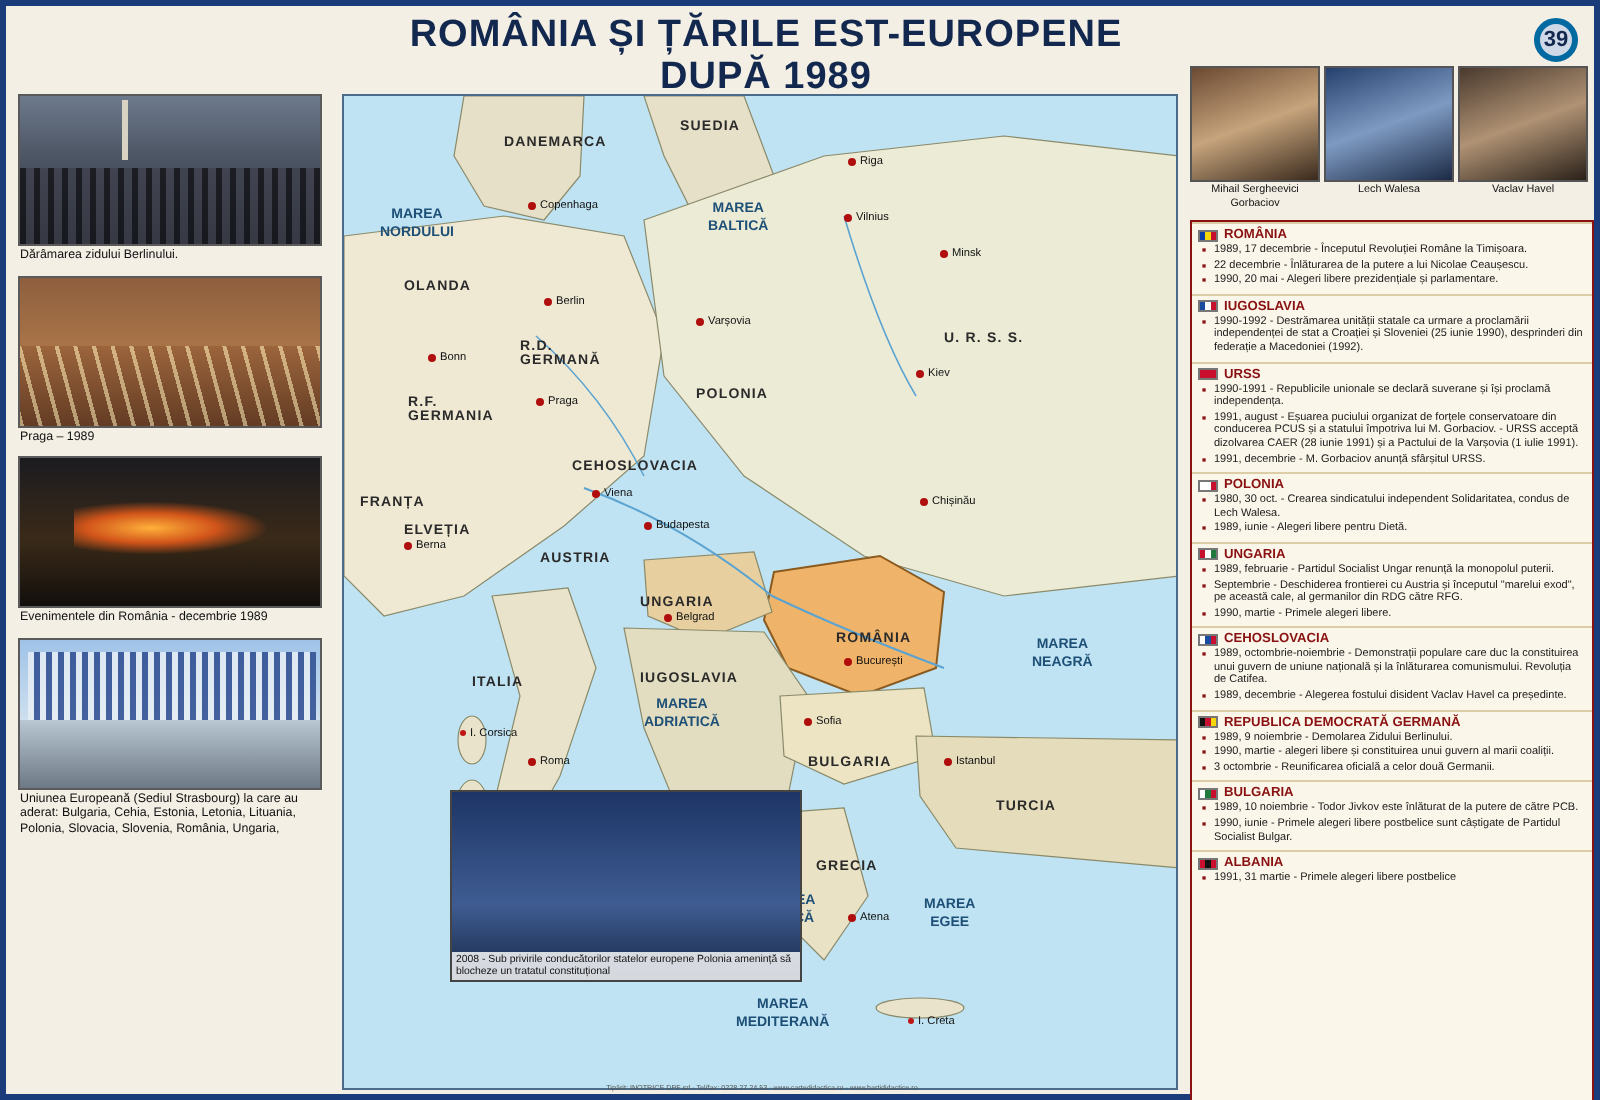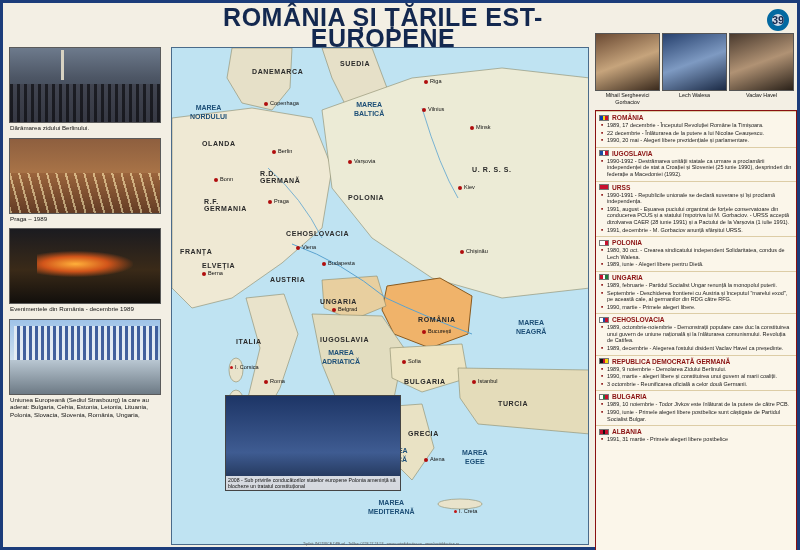--- a/index.html
+++ b/index.html
@@ -12,30 +12,30 @@
   #poster {
     position:relative; width:800px; height:550px;
     background:#f3efe4;
     border:3px solid #1b3c7a;
   }
   
   .title-block {
     position:absolute; left:170px; top:4px; width:420px; text-align:center;
   }
   .title-line1 {
-    font-size:25px; font-weight:bold; color:#13284f; letter-spacing:.5px;
+    font-size:19px; font-weight:bold; color:#13284f; letter-spacing:.5px;
     line-height:21px;
   }
   .title-line2 {
     font-size:19px; font-weight:bold; color:#13284f; letter-spacing:.5px;
     line-height:21px;
   }
   .page-badge {
     position:absolute; right:8px; top:6px; width:22px; height:22px;
-    border-radius:50%; background:#cfd8e6; border:5px solid #0369a1;
+    border-radius:50%; background:#cfd8e6; border:3px solid #0369a1;
     color:#13284f; font-size:11px; font-weight:bold;
     display:flex; align-items:center; justify-content:center;
   }
   
   .left-col { position:absolute; left:6px; top:44px; width:154px; }
   .photo-card { margin-bottom:4px; }
   .photo {
     width:152px; height:76px; border:1px solid #5a5a5a; position:relative;
     overflow:hidden;
   }
@@ -147,20 +147,21 @@
     font-size:3.6px; color:#555; text-align:center;
   }
 </style>
 </head>
 <body>
 
 <div id="poster">
 
   <div class="title-block">
     <div class="title-line1">ROMÂNIA ȘI ȚĂRILE EST-EUROPENE</div>
+    <div class="title-line2">DUPĂ 1989</div>
   </div>
   <div class="page-badge">39</div>
 
   <div class="left-col" id="leftcol">
       <div class="photo-card">
         <div class="photo ph-wall"></div>
         <div class="caption">Dărâmarea zidului Berlinului.</div>
       </div>
       <div class="photo-card">
         <div class="photo ph-praga"></div>

